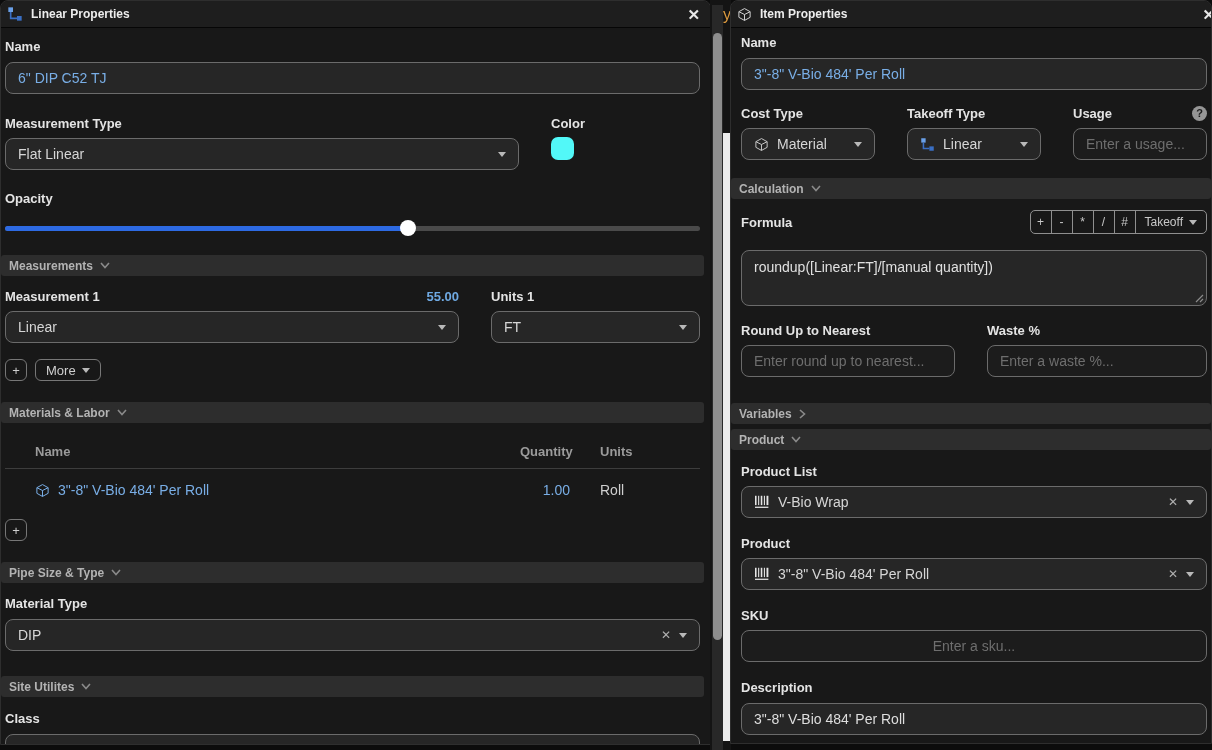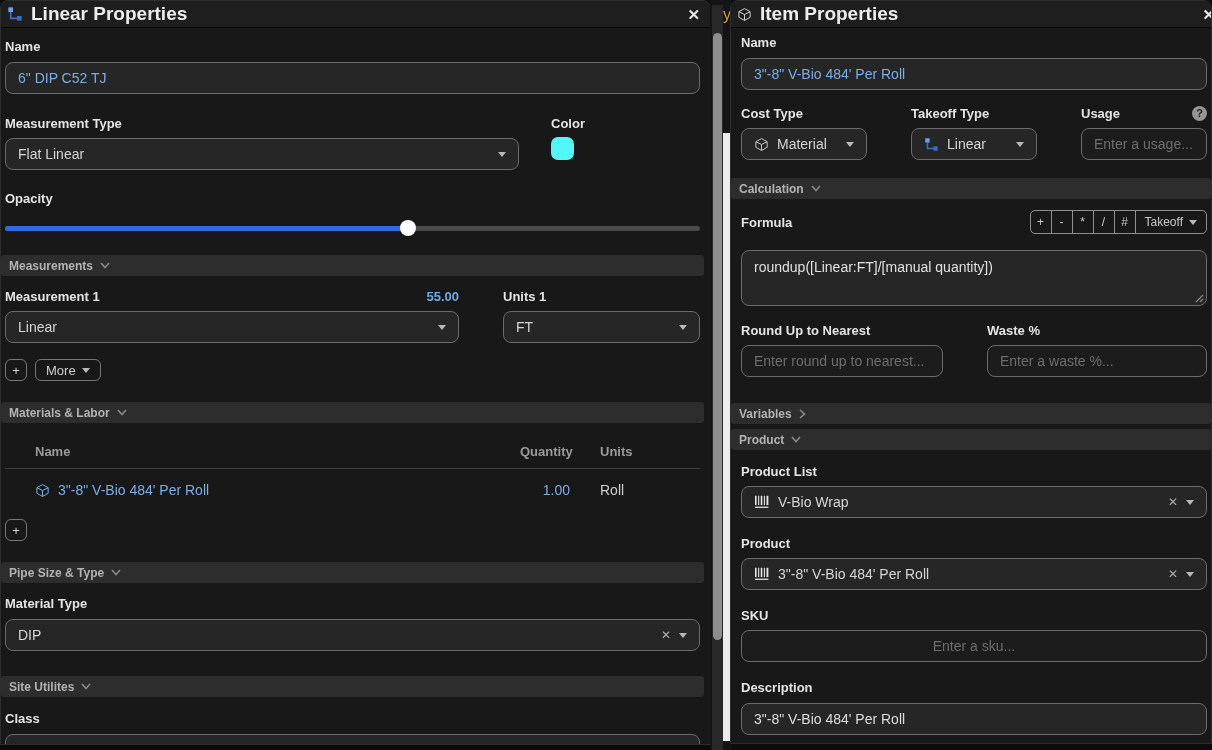--- a/index.html
+++ b/index.html
@@ -7,21 +7,21 @@
               font-family:"Liberation Sans", sans-serif; }
 
   .panel { position:absolute; background:#181818; border:1px solid #2e2e2e;
            border-radius:8px 8px 0 0; overflow:hidden; }
   #left-panel  { left:0;   top:5; width:711px;  height:745px; }
   #right-panel { left:730px; top:6; width:482px; height:744px; }
 
   .titlebar { height:27px; background:#1e1e1e; border-bottom:1px solid #060606;
               display:flex; align-items:center; gap:8px; padding:0 10px 0 6px;
               position:relative; }
-  .titlebar .title { font-size:19px; font-weight:bold; color:#ededed; flex:1; }
+  .titlebar .title { font-size:12px; font-weight:bold; color:#ededed; flex:1; }
   .close-x { color:#e8e8e8; font-size:15px; font-weight:bold; cursor:pointer; line-height:1; }
   #right-panel .close-x { position:absolute; right:-4px; top:6px; }
 
   .lp-content { padding:0 10px 0 4px; }
   .rp-content { padding:0 4px 0 10px; }
 
   .label { font-size:13px; font-weight:bold; color:#e4e4e4; line-height:15px; }
 
   .input, .select, textarea.formula {
     height:32px; width:100%; background:#262626; border:1px solid #6b6b6b;
@@ -57,21 +57,21 @@
                    border-radius:3px; background:#4a4a4a; }
   .slider .fill  { position:absolute; top:6px; left:0; width:58%; height:5px;
                    border-radius:3px; background:#2d6ae3; }
   .slider .thumb { position:absolute; top:0; left:calc(58% - 8px); width:16px;
                    height:16px; border-radius:50%; background:#fff; cursor:grab; }
 
   .swatch { width:23px; height:23px; border-radius:7px; background:#52f8f8;
             margin-top:6px; cursor:pointer; }
 
   .row { display:flex; }
-  .gap28 { gap:44px; }
+  .gap28 { gap:32px; }
   .gap32 { gap:32px; }
 
   .tbl-head, .tbl-row { display:grid; grid-template-columns:1fr 80px 100px; align-items:center; }
   .tbl-head { padding:0 0 9px 30px; border-bottom:1px solid #3d3d3d;
               color:#9b9b9b; font-weight:bold; font-size:13px; }
   .tbl-row  { padding:13px 0 13px 30px; font-size:14px; }
   .cell-qty { text-align:right; padding-right:30px; }
   .tbl-row .cell-name { color:#79aee6; display:flex; align-items:center; gap:8px; }
   .tbl-row .cell-qty  { color:#79aee6; }
   .tbl-row .cell-units{ color:#cfcfcf; }

